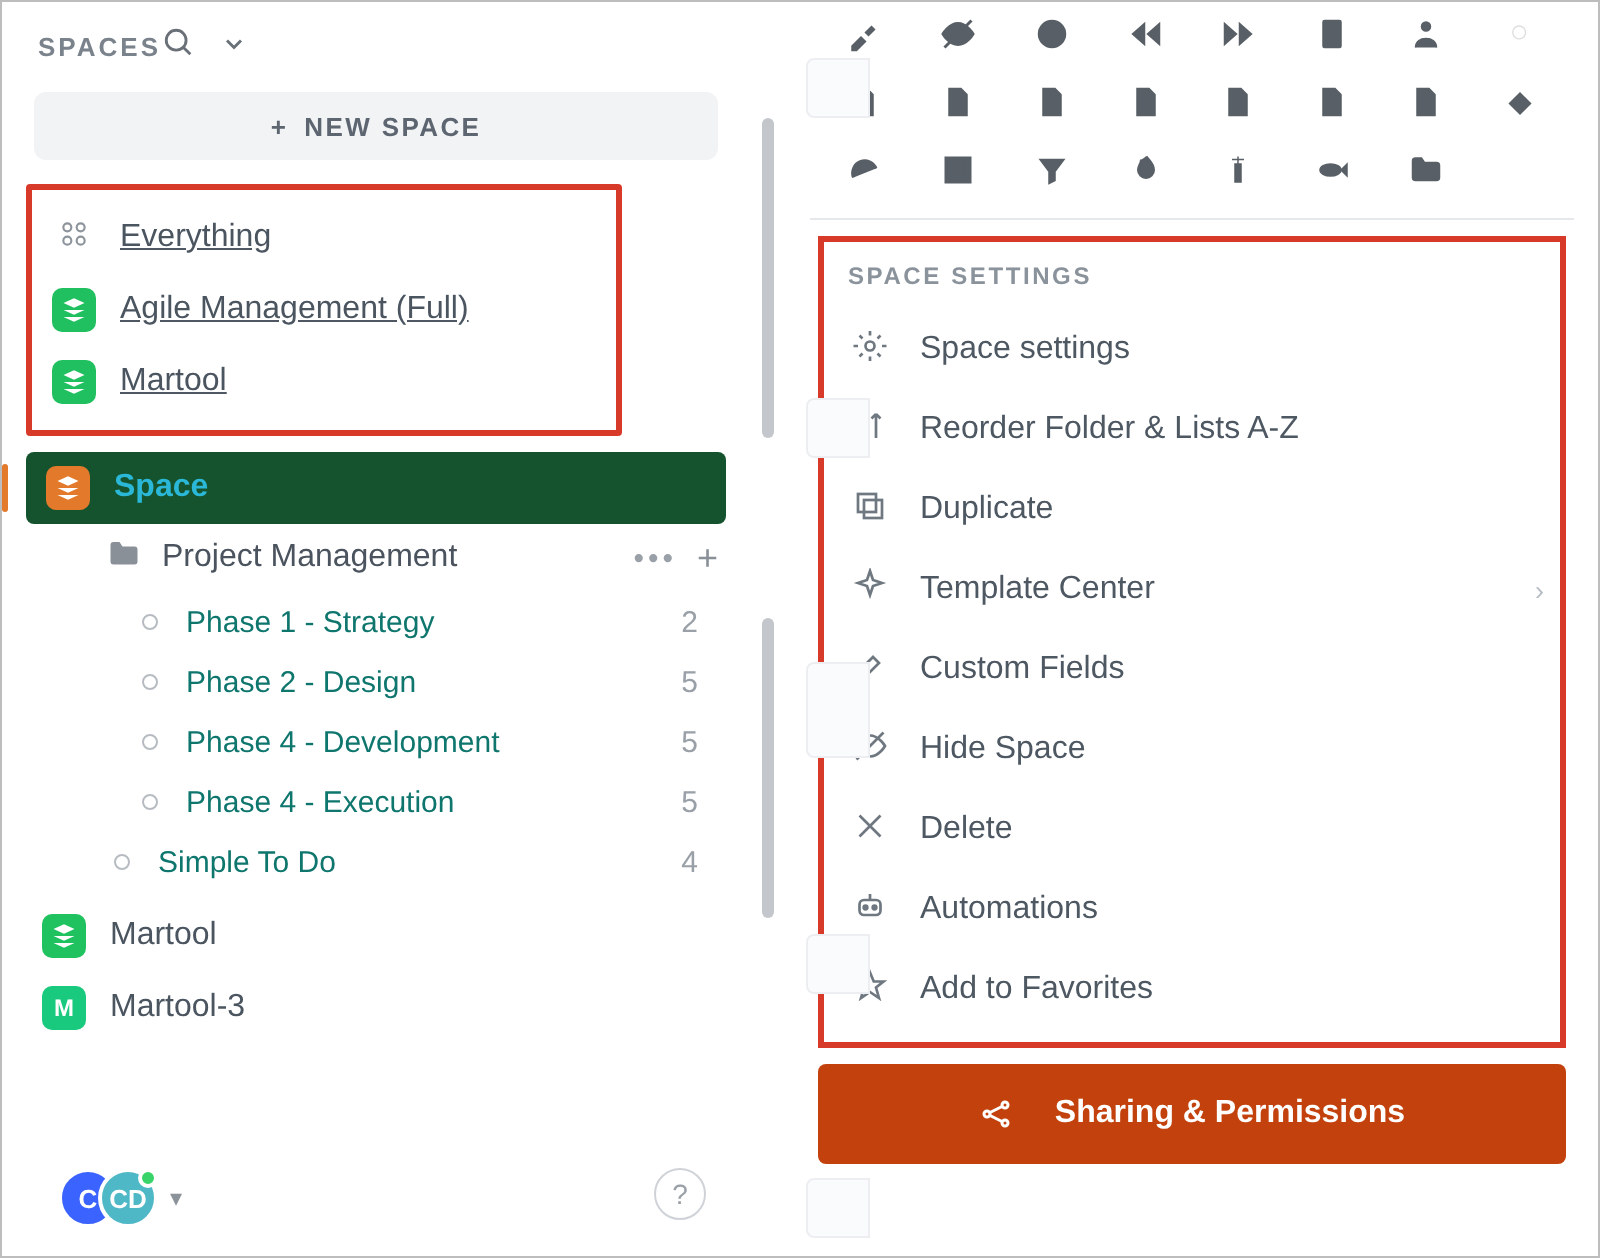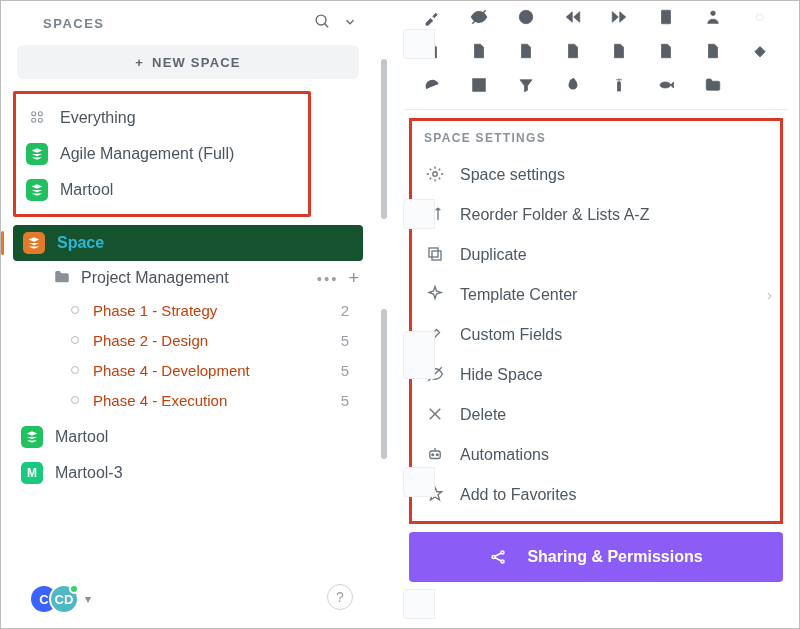--- a/index.html
+++ b/index.html
@@ -4,45 +4,45 @@
 <style>
   * { box-sizing: border-box; margin: 0; padding: 0; font-family: -apple-system, "Segoe UI", Arial, sans-serif; }
   body { width: 800px; height: 629px; overflow: hidden; background: #fff; color: #4f5762; font-size: 15px; position: relative; border: 1px solid #bdbdbd; }
 
   .app { display: flex; height: 100%; }
   .sidebar { width: 374px; position: relative; padding: 10px 12px 50px 12px; }
   .scroll-col { width: 18px; position: relative; }
   .right { flex: 1; position: relative; background: #fff; padding: 0 16px; }
 
   
-  .sidebar-head { display: flex; align-items: center; justify-content: space-between; padding: 2px 6px 10px 6px; margin-left: 24px; }
+  .sidebar-head { display: flex; align-items: center; justify-content: flex-start; padding: 2px 6px 10px 6px; }
   .spaces-lbl { font-size: 13px; letter-spacing: 1.5px; color: #7a828c; font-weight: 600; }
   .head-tools { display: flex; gap: 12px; align-items: center; color: #6a7078; }
 
   .new-space-btn { display:flex; align-items:center; justify-content:center; gap:8px; background:#f1f3f5; border-radius:6px; height:34px; color:#5d6570; font-size:13px; letter-spacing:1.2px; font-weight:600; cursor:pointer; margin: 2px 4px 12px 4px; }
 
-  .red-box-a { border: 3px solid #d83a2a; border-radius: 2px; padding: 6px 2px 6px 2px; margin-right: 52px; margin-bottom: 8px; }
+  .red-box-a { border: 3px solid #d83a2a; border-radius: 2px; padding: 6px 2px 6px 2px; margin-right: 52px; margin-bottom: 8px; text-decoration: underline; }
 
   .item { display:flex; align-items:center; gap:12px; padding: 5px 8px; height: 36px; border-radius:4px; cursor:pointer; position:relative; }
   .item.active { background:#14532d; }
   .item.active .label { color:#2bb8d8; font-weight:600; }
   .label { font-size:16px; color:#4b5560; }
   .sq { width:22px; height:22px; border-radius:5px; display:flex; align-items:center; justify-content:center; color:#fff; flex:none; }
   .sq.green{background:#20c060;} .sq.orange{background:#e37a2b;} .sq.lime{background:#1fc25f;} .sq.teal{background:#18c97e;}
   .sq svg { width:14px; height:14px; }
 
   .dots-icon { width:22px; text-align:center; color:#8d949c; }
   .folder-row { display:flex; align-items:center; padding:4px 4px 4px 40px; height:34px; gap:10px; }
   .folder-row .flabel{ font-size:16px; color:#4a535e; flex:1;}
   .folder-row .elps{ color:#9aa0a7; letter-spacing:2px; cursor:pointer;}
   .folder-row .plus{ color:#8a9097; cursor:pointer; font-size:18px; }
 
   .sub { display:flex; align-items:center; padding:3px 4px 3px 58px; height:30px; }
   .sub .bullet{ width:8px;height:8px;border:1px solid #b6bcc2;border-radius:50%; margin-right:14px; flex:none;}
-  .sub .slabel{ flex:1; font-size:15px; color:#c2410c; }
+  .sub .slabel{ flex:1; font-size:15px; color:#0f766e; }
   .sub .cnt { color:#9aa0a7; font-size:15px; padding-right:10px; }
 
   
   .avatars { position:absolute; left:28px; bottom:14px; display:flex; align-items:center;}
   .av { width:30px; height:30px; border-radius:50%; display:flex; align-items:center; justify-content:center; color:#fff; font-size:13px; font-weight:600; border:2px solid #fff;}
   .av.blue{background:#3b63ff;} .av.teal2{background:#4fb8c6; margin-left:-10px; position:relative;}
   .teal2 .dot{ position:absolute; top:-2px; right:-2px; width:10px;height:10px;border-radius:50%; background:#38d469; border:2px solid #fff;}
   .mini-caret{ color:#8c9299; margin-left:6px; font-size:12px;}
   .help { position:absolute; right:22px; bottom:18px; width:26px;height:26px;border-radius:50%;border:1px solid #cfd3d8; color:#9aa0a7; text-align:center; line-height:24px; font-size:14px; cursor:pointer;}
 
@@ -60,21 +60,21 @@
 
   .red-box-b { border:3px solid #d83a2a; padding:6px 6px 6px 6px; }
   .sec-title { font-size:12px; letter-spacing:1.3px; color:#8a929b; font-weight:600; padding:4px 0 10px 6px; }
   .mrow { display:flex; align-items:center; gap:14px; padding:6px 2px 6px 6px; height:40px; cursor:pointer; }
   .mrow .ic { width:22px; text-align:center; color:#6f7880; }
   .mrow .ic svg{ width:18px; height:18px; fill:none; stroke:#6f7880; stroke-width:1.8;}
   .mrow .mtxt { font-size:16px; color:#4e5862; }
   .mrow .pink .svg, .pink svg { stroke:#ff3f9d; }
   .mrow .chev { margin-left:auto; color:#b8bec4; font-size:14px; }
 
-  .share-btn { margin-top:8px; height:50px; background:#8b5cf6; color:#fff; border-radius:4px; display:flex; align-items:center; justify-content:center; gap:20px; font-size:16px; font-weight:600; cursor:pointer; }
+  .share-btn { margin-top:8px; height:50px; background:#c2410c; color:#fff; border-radius:4px; display:flex; align-items:center; justify-content:center; gap:20px; font-size:16px; font-weight:600; cursor:pointer; }
   .share-btn svg{ width:18px;height:18px; stroke:#fff; fill:none; stroke-width:2;}
 
   .ghost-col { position:absolute; left: 398px; top:0; bottom:0; width:40px; pointer-events:none; }
   .ghost-pill { position:absolute; left:4px; width:32px; height:30px; background:#fafbfc; border:1px solid #eceef1; border-top-left-radius:4px; border-bottom-left-radius:4px; }
 
 </style>
 </head>
 <body>
 
 <div class="app">
@@ -167,20 +167,25 @@
         <span class="bullet"></span>
         <span class="slabel">Phase 4 - Development</span>
         <span class="cnt">5</span>
       </div>
     <div class="sub">
         <span class="bullet"></span>
         <span class="slabel">Phase 4 - Execution</span>
         <span class="cnt">5</span>
       </div>
 
+    <div class="sub" style="padding-left:44px;">
+        <span class="bullet"></span>
+        <span class="slabel">Simple To Do</span>
+        <span class="cnt">4</span>
+      </div>
 
     <div class="item" style="margin-top:4px;">
       <span class="sq lime">
           <svg viewBox="0 0 24 24" fill="#fff">
             <path d="M3 6l9-4 9 4-9 4-9-4zm0 6l9 4 9-4M3 18l9 4 9-4"></path>
           </svg>
         </span>
       <span class="label">Martool</span>
     </div>
     <div class="item">

